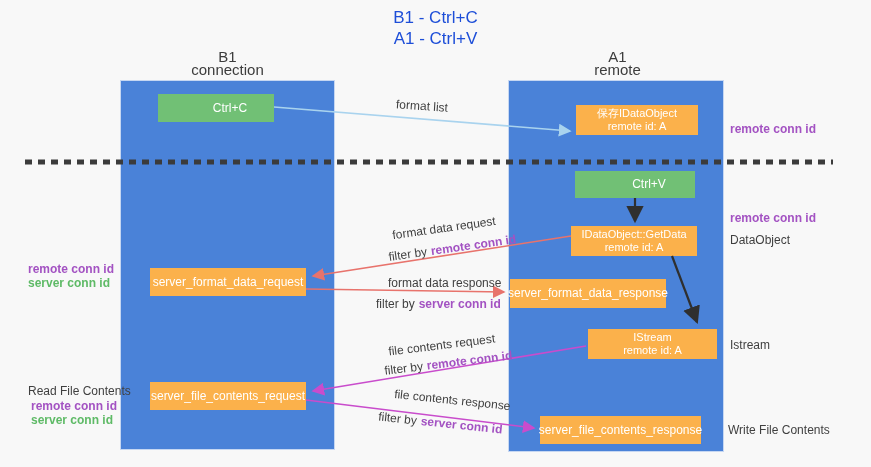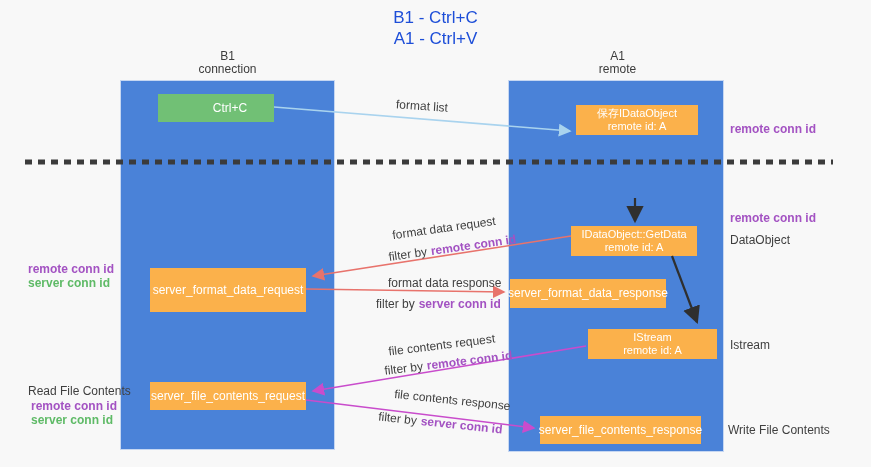--- a/index.html
+++ b/index.html
@@ -18,21 +18,21 @@
     left: 0; right: 0; top: 7px;
     text-align: center;
     font-size: 17px;
     color: #1d4ed8;
     line-height: 21px;
     z-index: 1;
   }
   .lane-header {
     position: absolute;
     text-align: center;
-    font-size: 12px;
+    font-size: 15px;
     color: #3c3c3c;
     line-height: 13px;
     z-index: 1;
   }
   #lane-header-left { left: 150px; top: 50px; width: 155px; }
   #lane-header-right { left: 540px; top: 50px; width: 155px; }
   .lane {
     position: absolute;
     background: #4a82d8;
     border: 1px solid #c6d7f2;
@@ -54,21 +54,21 @@
     z-index: 2;
   }
   .node.small { font-size: 11px; line-height: 13px; }
   .green  { background: #71c075; padding-left: 28px; }
   .orange { background: #fbb14b; }
 
   #node-ctrl-c   { left: 158px; top: 94px;  width: 116px; height: 28px; }
   #node-save-ido { left: 576px; top: 105px; width: 122px; height: 30px; }
   #node-ctrl-v   { left: 575px; top: 171px; width: 120px; height: 27px; }
   #node-getdata  { left: 571px; top: 226px; width: 126px; height: 30px; }
-  #node-fmt-req  { left: 150px; top: 268px; width: 156px; height: 44px; }
+  #node-fmt-req  { left: 150px; top: 268px; width: 156px; height: 28px; }
   #node-fmt-resp { left: 510px; top: 279px; width: 156px; height: 29px; }
   #node-istream  { left: 588px; top: 329px; width: 129px; height: 30px; }
   #node-file-req { left: 150px; top: 382px; width: 156px; height: 28px; }
   #node-file-resp{ left: 540px; top: 416px; width: 161px; height: 28px; }
 
   #arrow-layer {
     position: absolute;
     left: 0; top: 0;
     width: 871px; height: 467px;
     z-index: 3;
@@ -130,20 +130,23 @@
 
   <div class="node green" id="node-ctrl-c">
     <span>Ctrl+C</span>
   </div>
 
   <div class="node orange small" id="node-save-ido">
     <span>保存IDataObject</span>
     <span>remote id: A</span>
   </div>
 
+  <div class="node green" id="node-ctrl-v">
+    <span>Ctrl+V</span>
+  </div>
 
   <div class="node orange small" id="node-getdata">
     <span>IDataObject::GetData</span>
     <span>remote id: A</span>
   </div>
 
   <div class="node orange" id="node-fmt-req">
     <span>server_format_data_request</span>
   </div>
 

